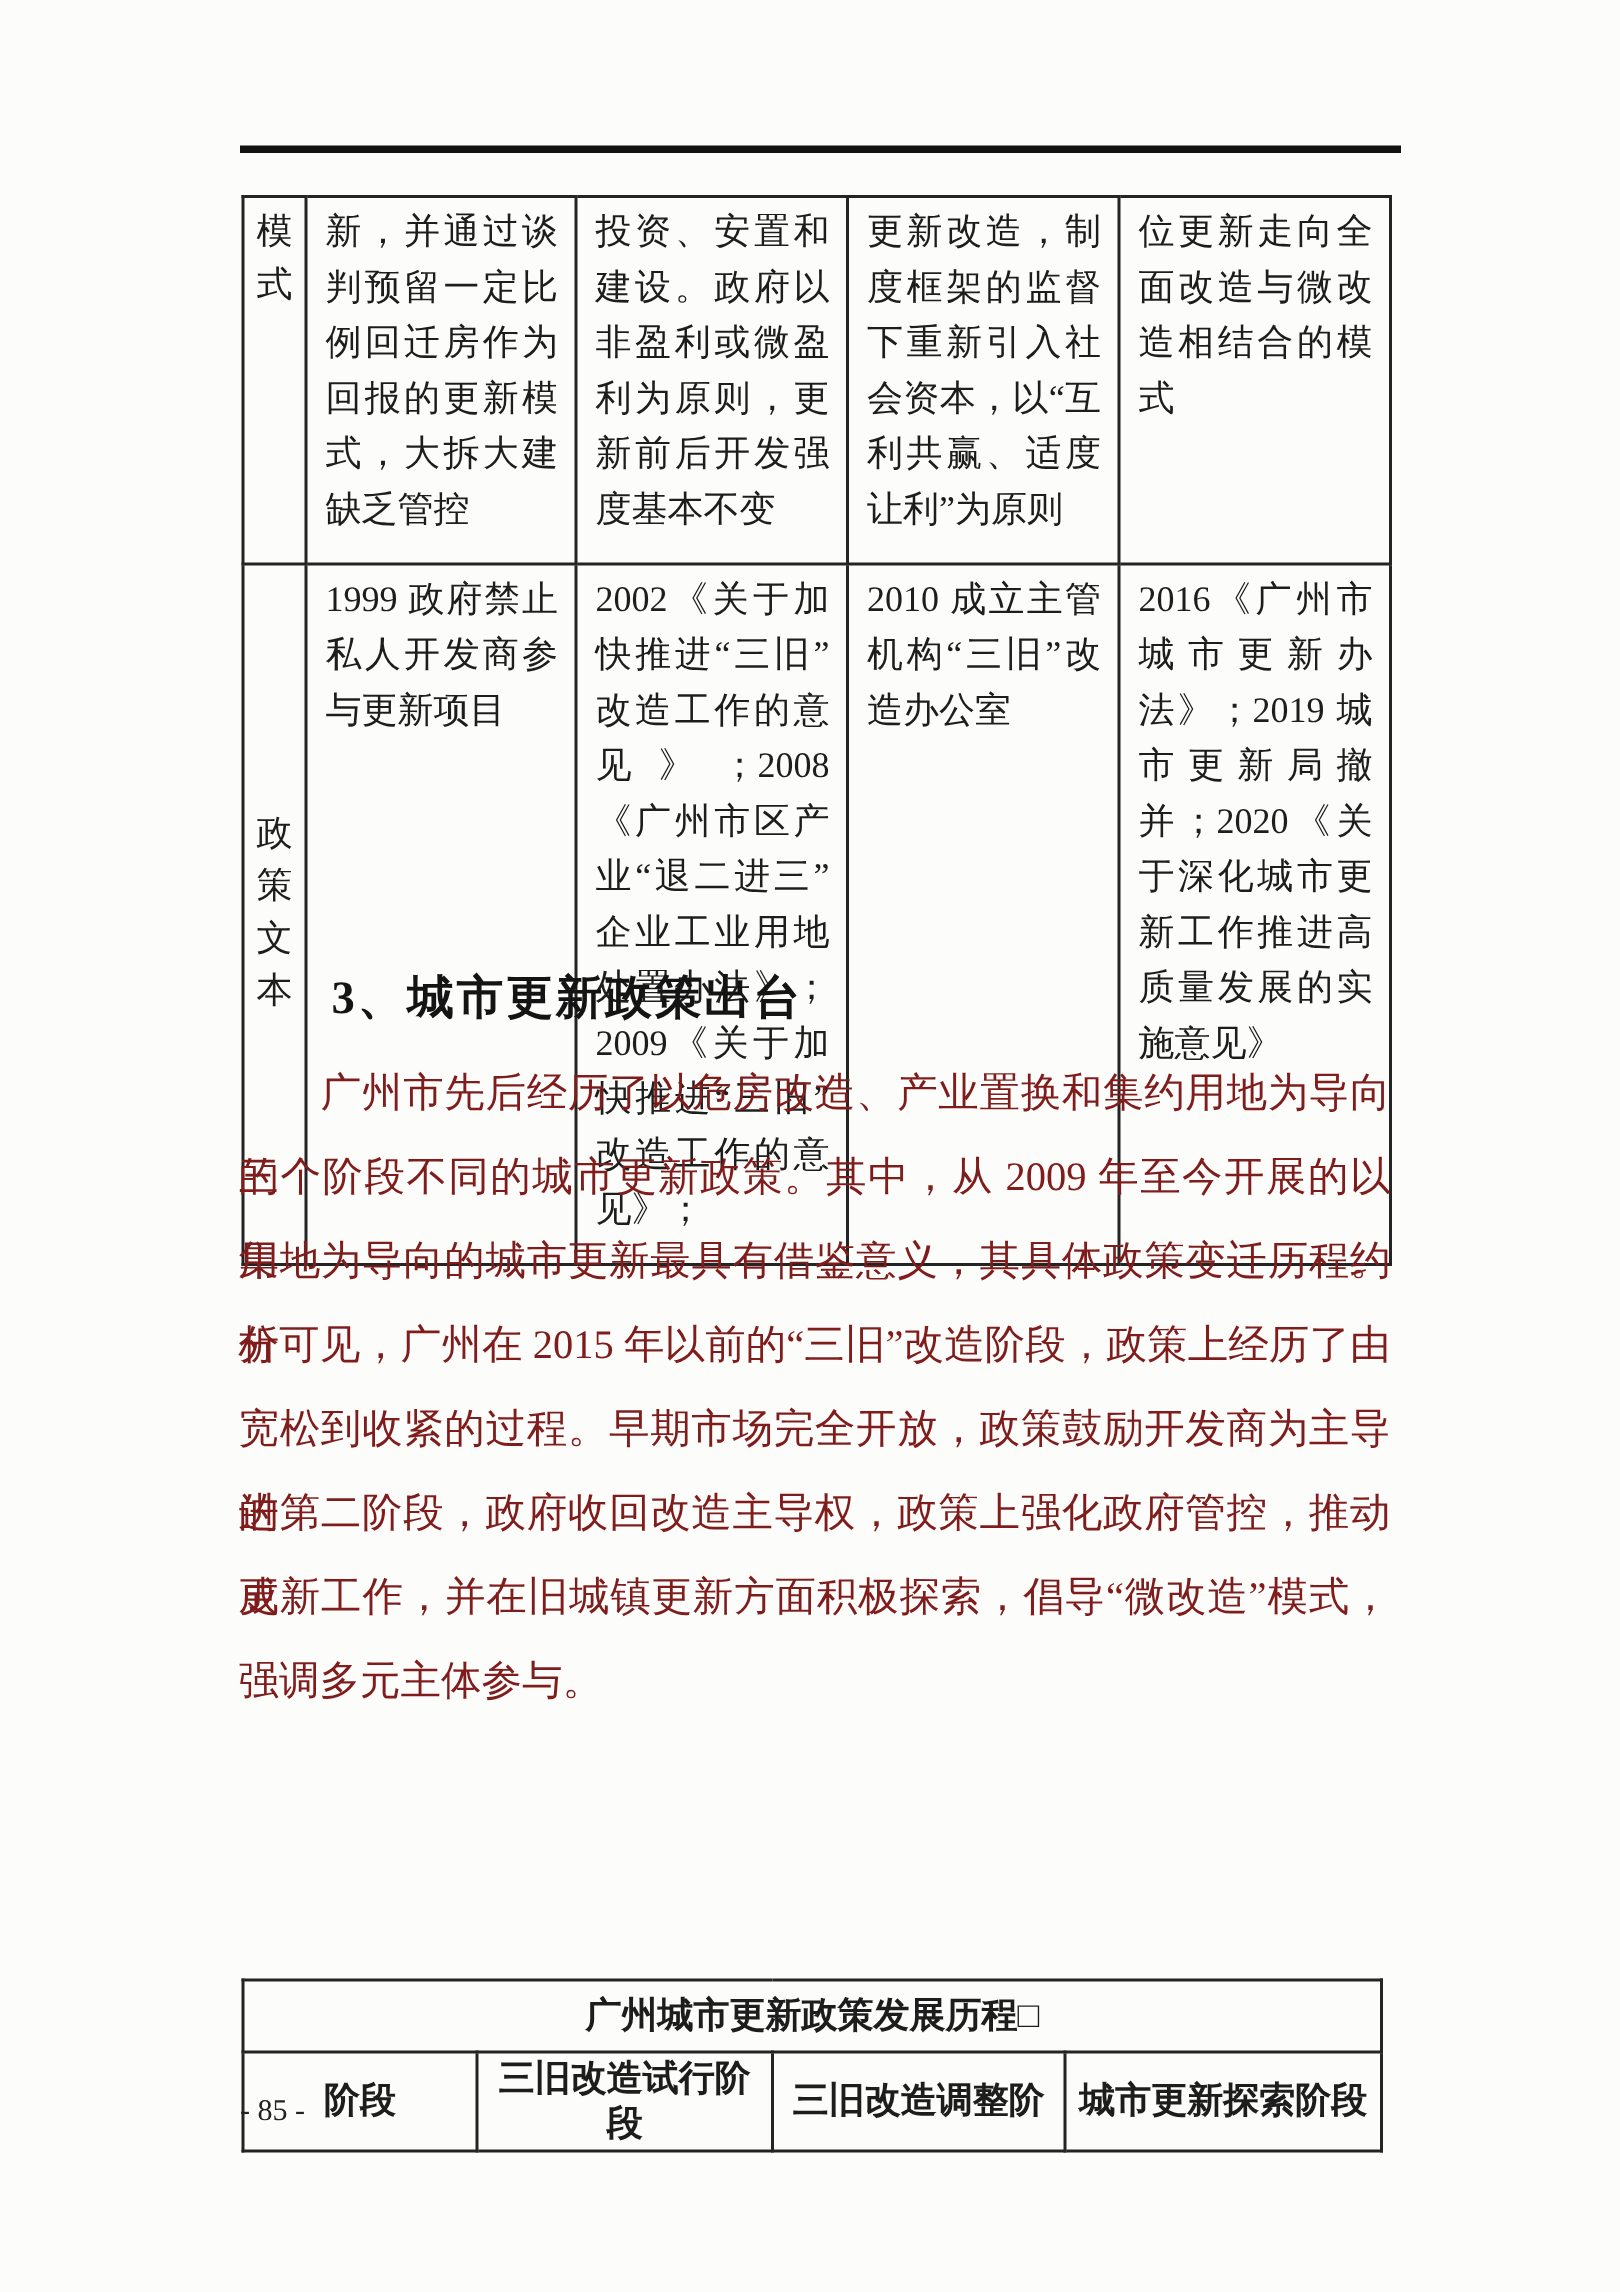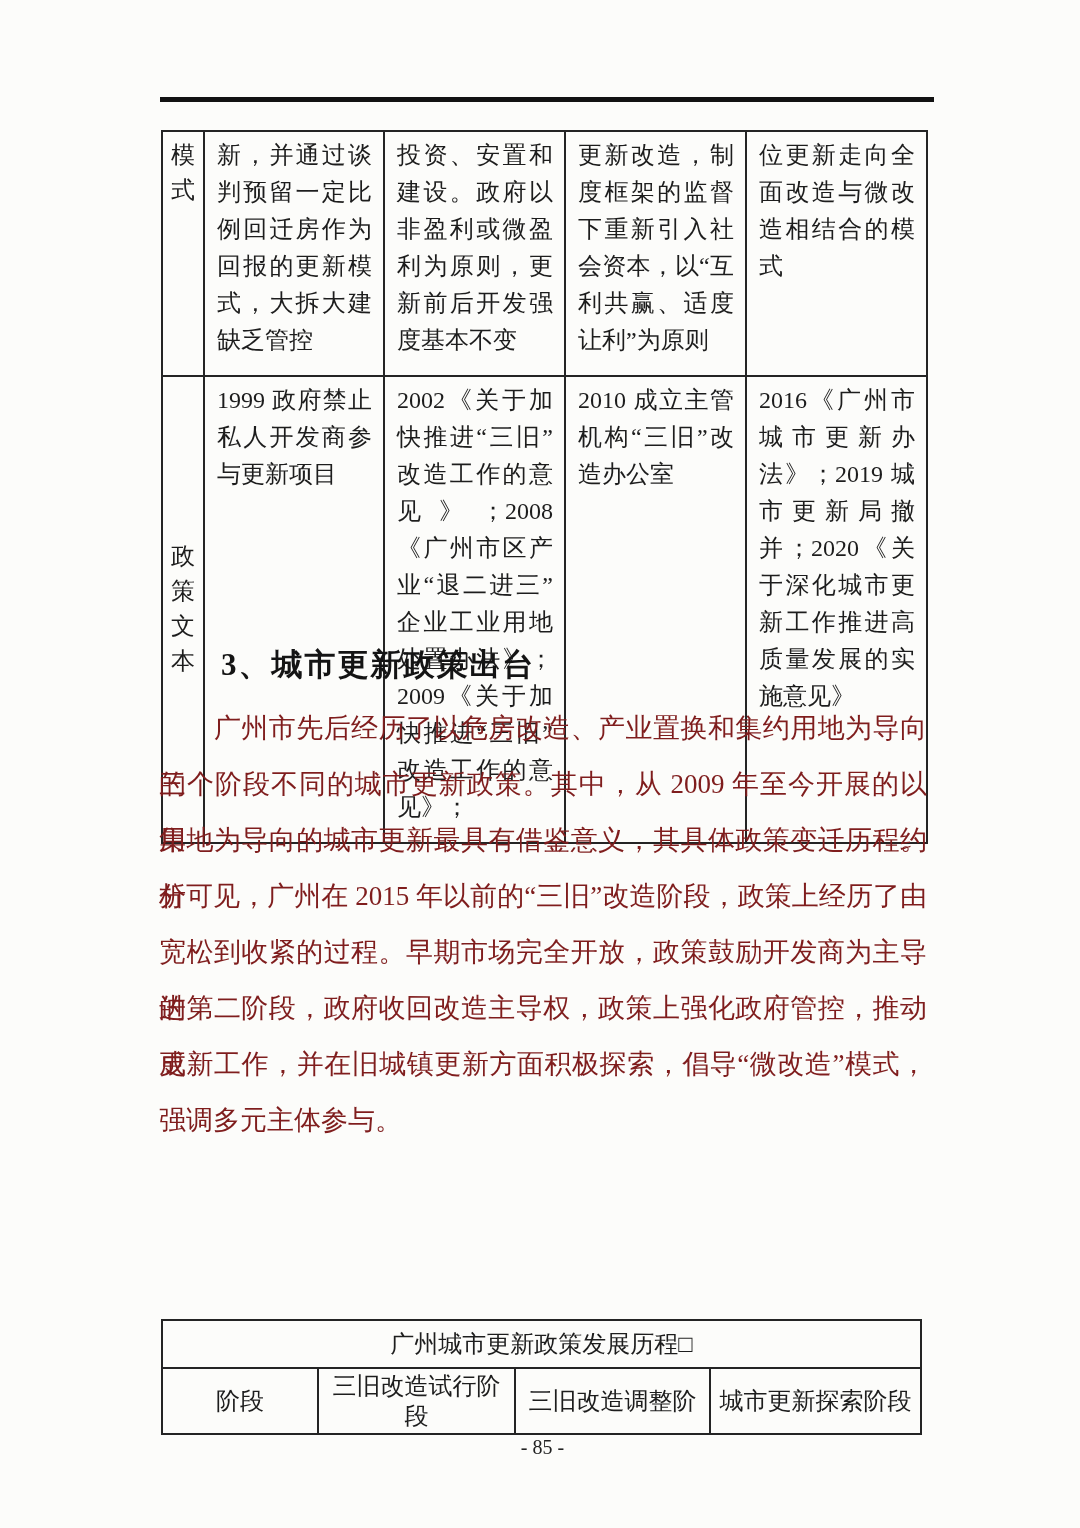--- a/index.html
+++ b/index.html
@@ -64,29 +64,29 @@
     color:#7f1d1d;
   }
   .body-line.last{text-align-last:left;}
   
   .table2{position:absolute;left:161px;top:1319px;width:759px;}
   .table2 td{
     text-align:center;
     vertical-align:middle;
     padding:2px 4px;
     line-height:30px;
+    font-weight:bold;
   }
   .table2 .t2-title{height:42px;font-size:24px;}
   .table2 .t2-head{height:38px;font-size:24px;}
   
   .page-footer{
     position:absolute;left:160px;top:1396px;width:765px;
-    text-align:center;font-size:20px;color:#222;
+    font-size:20px;color:#222;
     font-family:"Liberation Serif","DejaVu Serif",serif;
-    margin-top:40px;
   }
 </style>
 </head>
 <body>
 
 <div class="page">
 
   <div class="top-rule"></div>
 
   <table class="doc-table table1">

